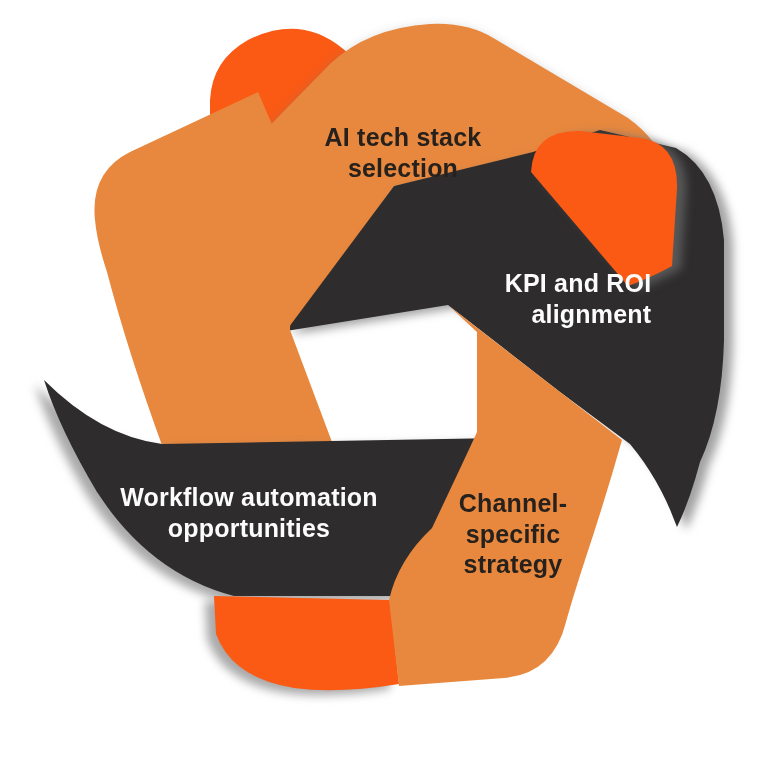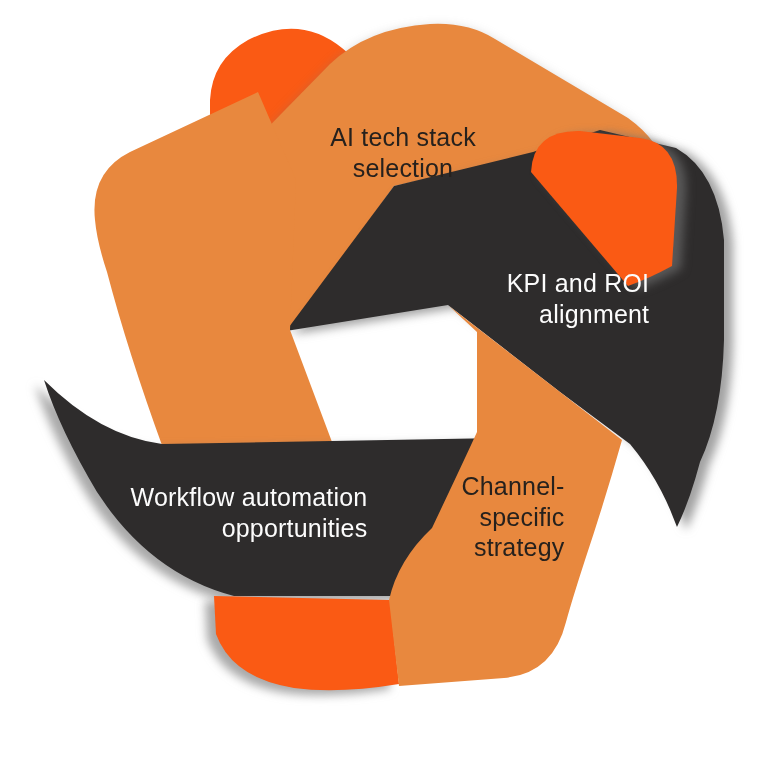--- a/index.html
+++ b/index.html
@@ -5,21 +5,21 @@
   html,body{margin:0;padding:0;}
   body{
     width:768px;height:768px;background:#ffffff;position:relative;overflow:hidden;
     font-family:"Liberation Sans","DejaVu Sans",sans-serif;
   }
   .stage{position:absolute;inset:0;}
   svg{position:absolute;left:0;top:0;}
   .label{
     position:absolute;transform:translate(-50%,-50%);
     white-space:pre-line;text-align:center;
-    font-size:25px;font-weight:400;line-height:1.22;letter-spacing:.2px;
+    font-size:25px;font-weight:700;line-height:1.22;letter-spacing:.2px;
   }
   .label.dark{color:#26211d;}
   .label.light{color:#fcfcfc;}
   .shadow-r{filter:drop-shadow(9px 3px 5px rgba(112,112,112,.65));}
   .shadow-l{filter:drop-shadow(-9px 5px 5px rgba(112,112,112,.6));}
   .shadow-s{filter:drop-shadow(0px 4px 6px rgba(120,120,120,.45));}
 </style>
 </head>
 <body>
 
@@ -40,18 +40,18 @@
 
     <path class="shadow-l" d="M214,596 L390,600 L399,684 Q338,694 294,688 Q232,678 216,634 Z" fill="#FA5A14"></path>
 
     <path d="M449,306 L560,392 L622,440 Q605,500 585,560 Q572,600 566,622 Q553,674 504,678 L399,686 L389,600 Q398,560 432,528 Q468,452 477,432 L477,332 Z" fill="#E8883E"></path>
   </svg>
 
   <div class="label dark" style="left:403px;top:152px;">AI tech stack
 selection</div>
   <div class="label light" style="left:578px;top:298px;text-align:right;">KPI and ROI
 alignment</div>
-  <div class="label dark" style="left:513px;top:517px;text-align:right;">Channel-
+  <div class="label dark" style="left:513px;top:534px;">Channel-
 specific
 strategy</div>
-  <div class="label light" style="left:249px;top:512px;text-align:right;">Workflow automation
+  <div class="label light" style="left:249px;top:512px;">Workflow automation
 opportunities</div>
 </div>
 
 </body></html>

